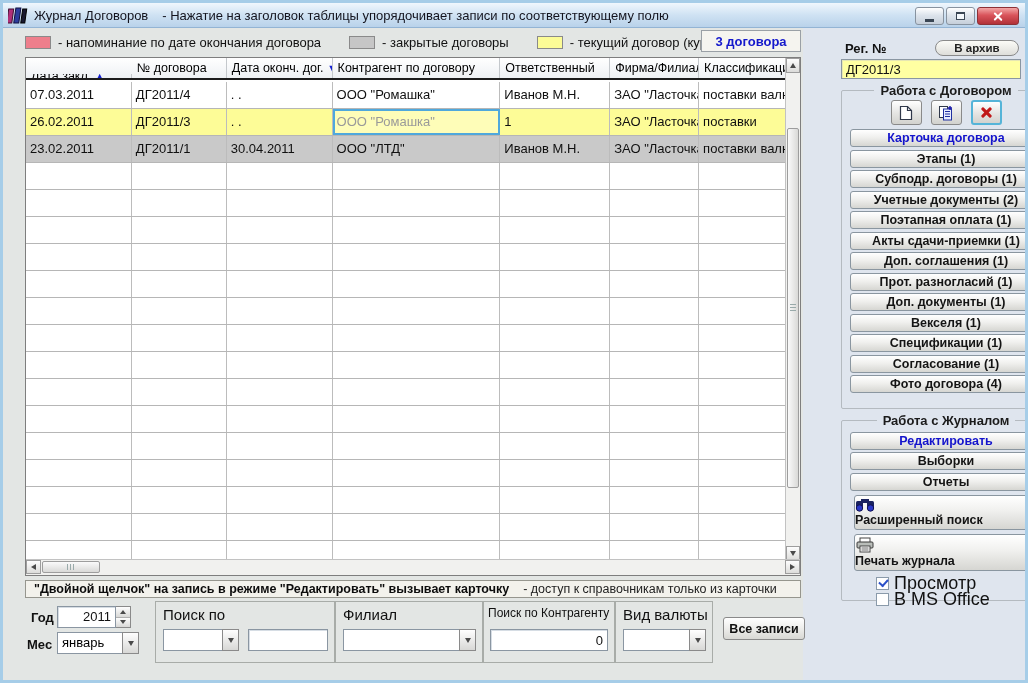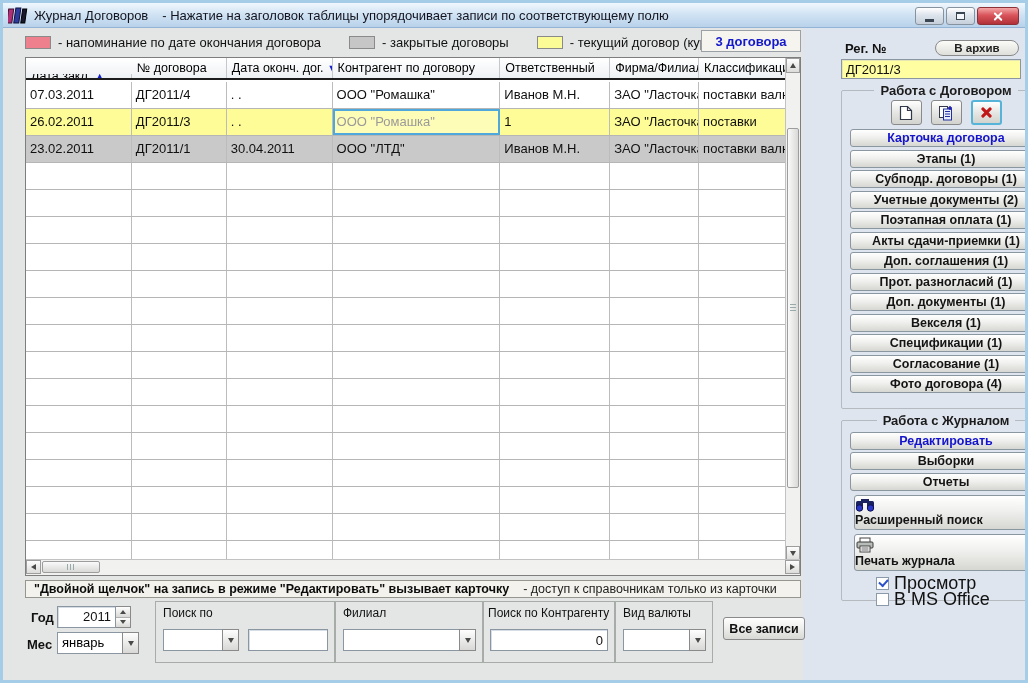--- a/index.html
+++ b/index.html
@@ -139,21 +139,21 @@
   .spinval{ flex:1; text-align:right; line-height:20px; }
   .spincol{ width:15px; display:flex; flex-direction:column; border:1px solid #8a8a8a; border-left:none; }
   .spincol .sp{ flex:1; background:linear-gradient(#fefefe,#d8d8d6); border:none; border-bottom:1px solid #b0b0b0; display:flex; align-items:center; justify-content:center; cursor:pointer; }
   .spincol .sp:last-child{ border-bottom:none; }
   .spincol .tri.t-up{ border-bottom-width:4px; border-left-width:3px; border-right-width:3px; }
   .spincol .tri.t-down{ border-top-width:4px; border-left-width:3px; border-right-width:3px; }
   .combo{ position:absolute; display:flex; height:22px; }
   .combo .cval{ flex:1; background:#fff; border:1px solid #8a96a2; border-right:none; font-size:13px; line-height:20px; padding:0 4px; white-space:nowrap; overflow:hidden; }
   .combo .cbtn{ width:17px; background:linear-gradient(#fefefe,#d8d8d6); border:1px solid #8a8a8a; display:flex; align-items:center; justify-content:center; cursor:pointer; }
   .fpanel{ position:absolute; top:0; height:62px; border:1px solid #a8aca8; }
-  .fpanel .plabel{ position:absolute; left:7px; top:4px; font-size:12px; color:#111; white-space:nowrap; }
+  .fpanel .plabel{ position:absolute; left:7px; top:4px; font-size:15px; color:#111; white-space:nowrap; }
   .allbtn{
     position:absolute; left:720px; top:16px; width:82px; height:23px;
     border:1px solid #8a8a8a; border-radius:3px;
     background:linear-gradient(#ffffff,#efefed 45%,#d8d8d4);
     font-size:12.5px; font-weight:bold; color:#111; cursor:pointer;
   }
 
   
   .rightpanel{ position:absolute; left:806px; top:36px; width:212px;padding-left:32px; }
   .reg-row{ display:flex; justify-content:space-between; align-items:center; padding:0 2px 0 4px; height:18px; }

